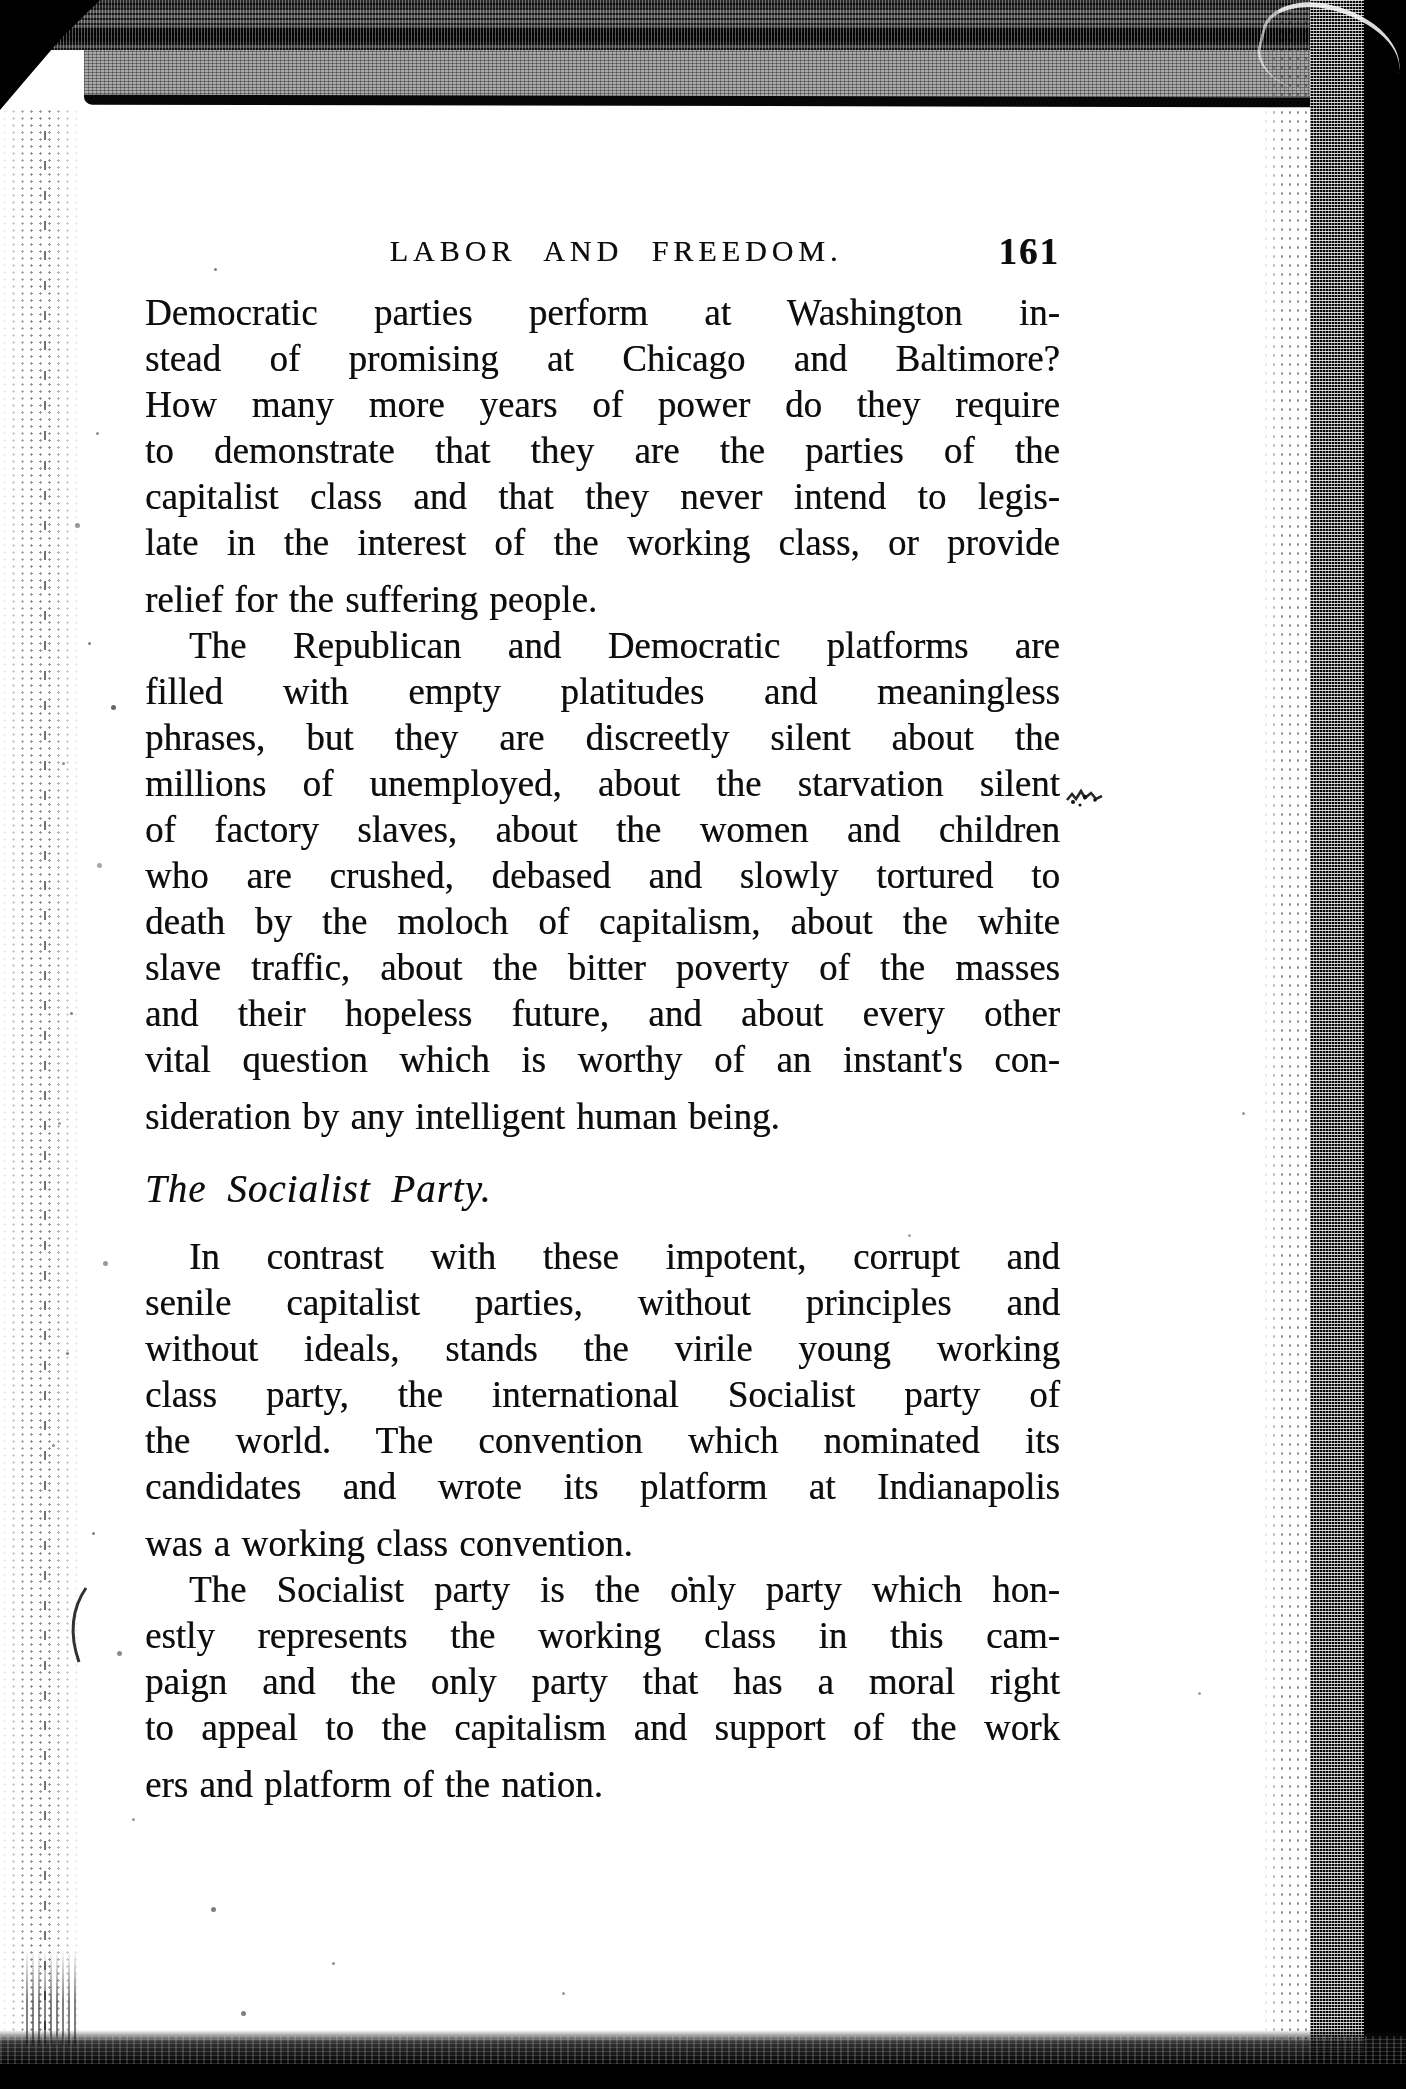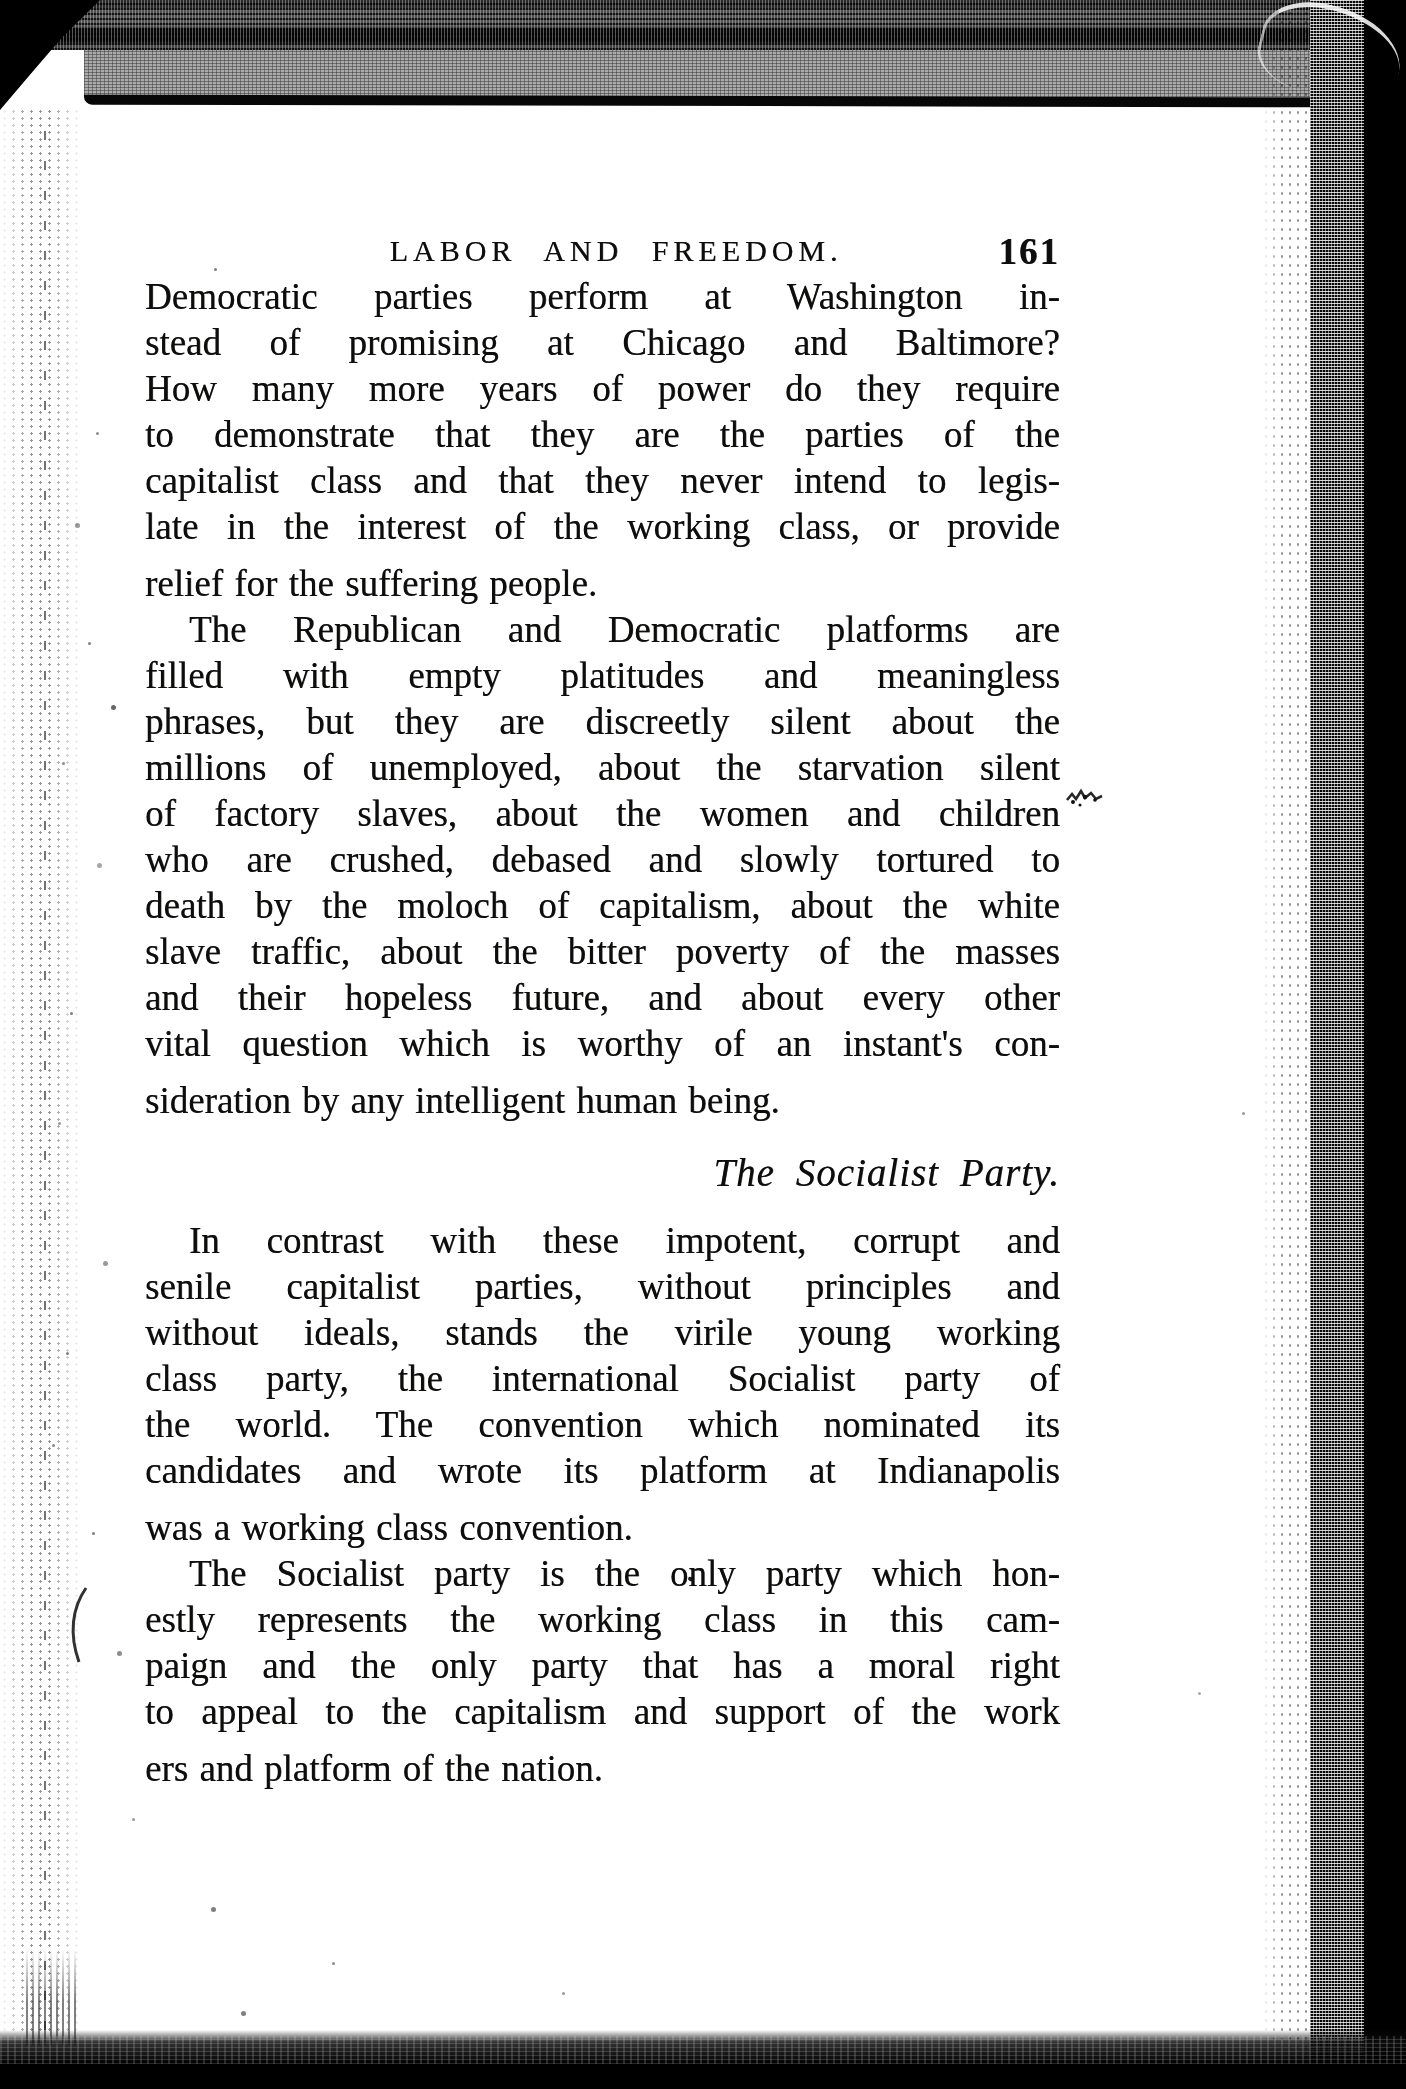--- a/index.html
+++ b/index.html
@@ -99,35 +99,35 @@
       1198px 1692px 0 0 rgba(0,0,0,.35), 242px 2012px 0 1px rgba(0,0,0,.5);
   }
   .tiny-speck{position:absolute;left:688px;top:1577px;width:5px;height:4px;background:#1c1c1c;border-radius:50%;transform:rotate(20deg);}
   .ink-smudge{position:absolute;left:1064px;top:784px;}
   .margin-stroke{position:absolute;left:64px;top:1586px;}
   
   .page-content{
     position:absolute;left:145px;top:230px;width:915px;
     text-shadow:.4px .4px 0 rgba(13,13,12,.65);
   }
-  .running-header{position:relative;height:44px;}
+  .running-header{position:relative;height:44px;margin-bottom:16px;}
   .header-title{
     position:absolute;left:50%;top:4px;transform:translateX(-47%);
     font-size:30px;letter-spacing:5px;word-spacing:16px;white-space:nowrap;
   }
   .page-num{position:absolute;right:0;top:0;font-size:37px;font-weight:bold;letter-spacing:2px;}
   .tl{
     height:46px;line-height:46px;font-size:37px;overflow:visible;
     text-align:justify;text-align-last:justify;word-spacing:2px;white-space:nowrap;
   }
   .tl.last{text-align-last:left;white-space:normal;margin-top:11px;}
   .tl.indent{text-indent:44px;}
   .section-heading{
     height:46px;line-height:46px;margin:26px 0 22px;
-    font-style:italic;font-size:39px;text-align:right;
+    font-style:italic;font-size:39px;text-align:left;
     word-spacing:10px;letter-spacing:1px;
   }
 </style>
 </head>
 <body>
 
 <div class="top-band"></div>
 <div class="top-band-lower"></div>
 <div class="corner-blob"></div>
 <div class="page-top-edge"></div>

